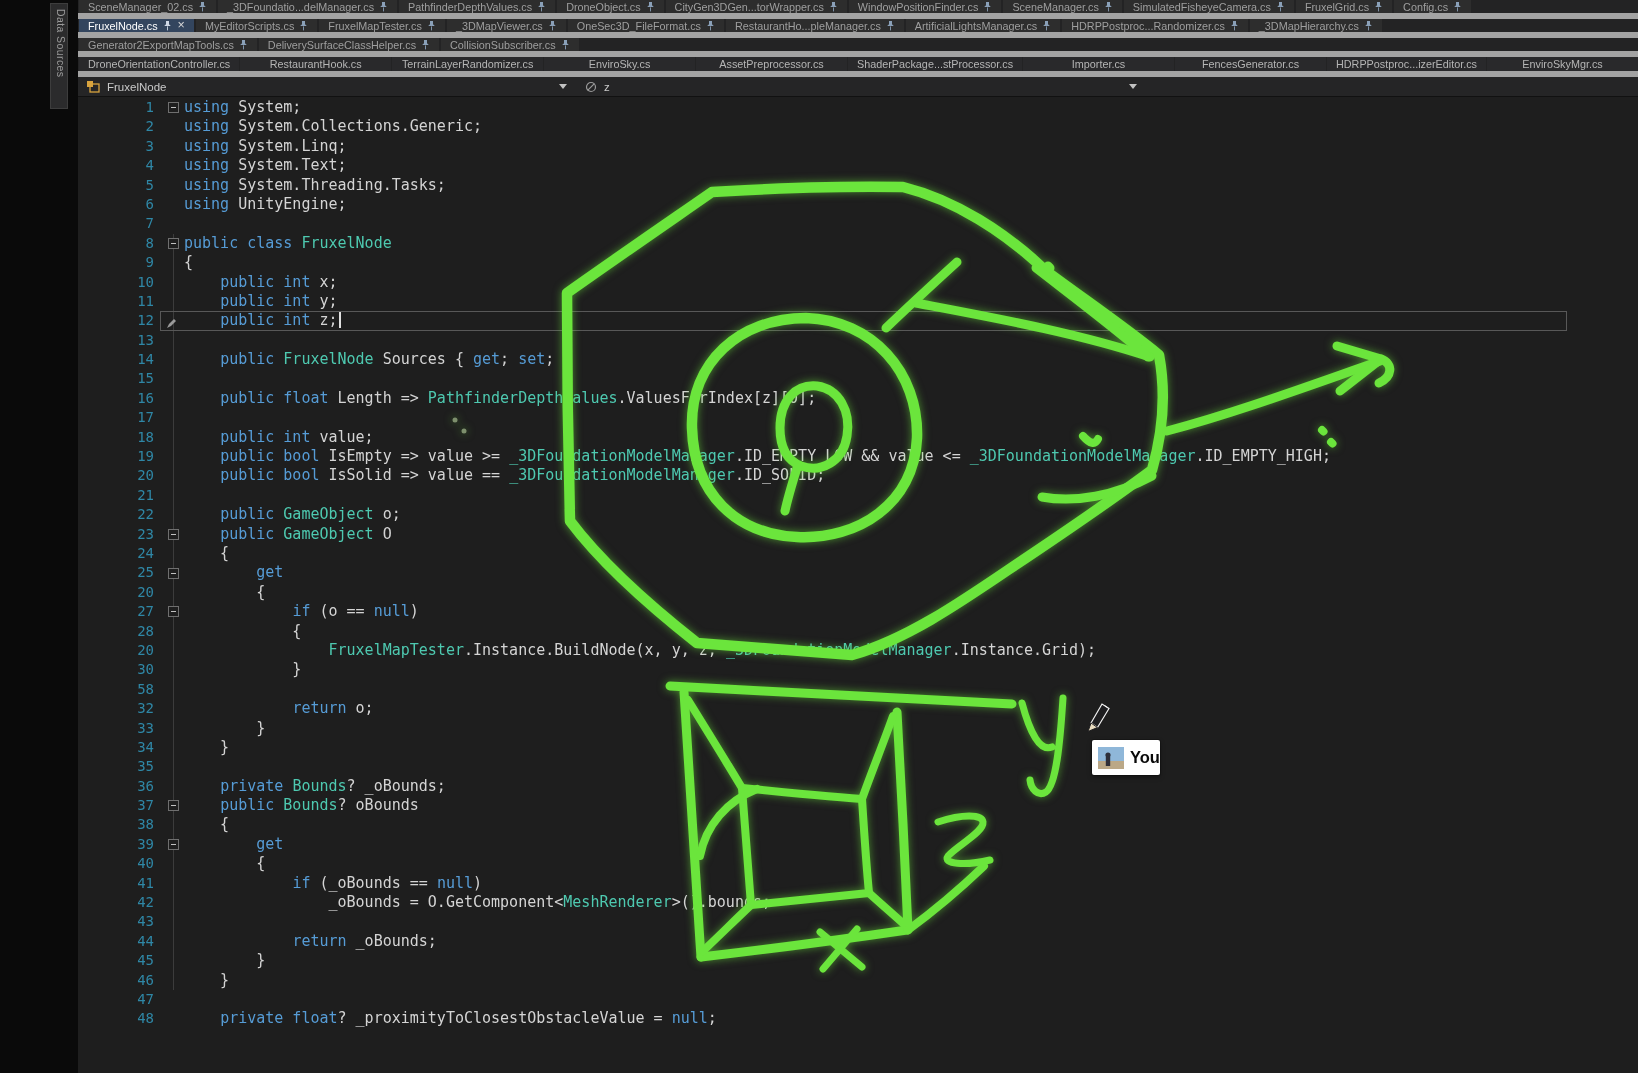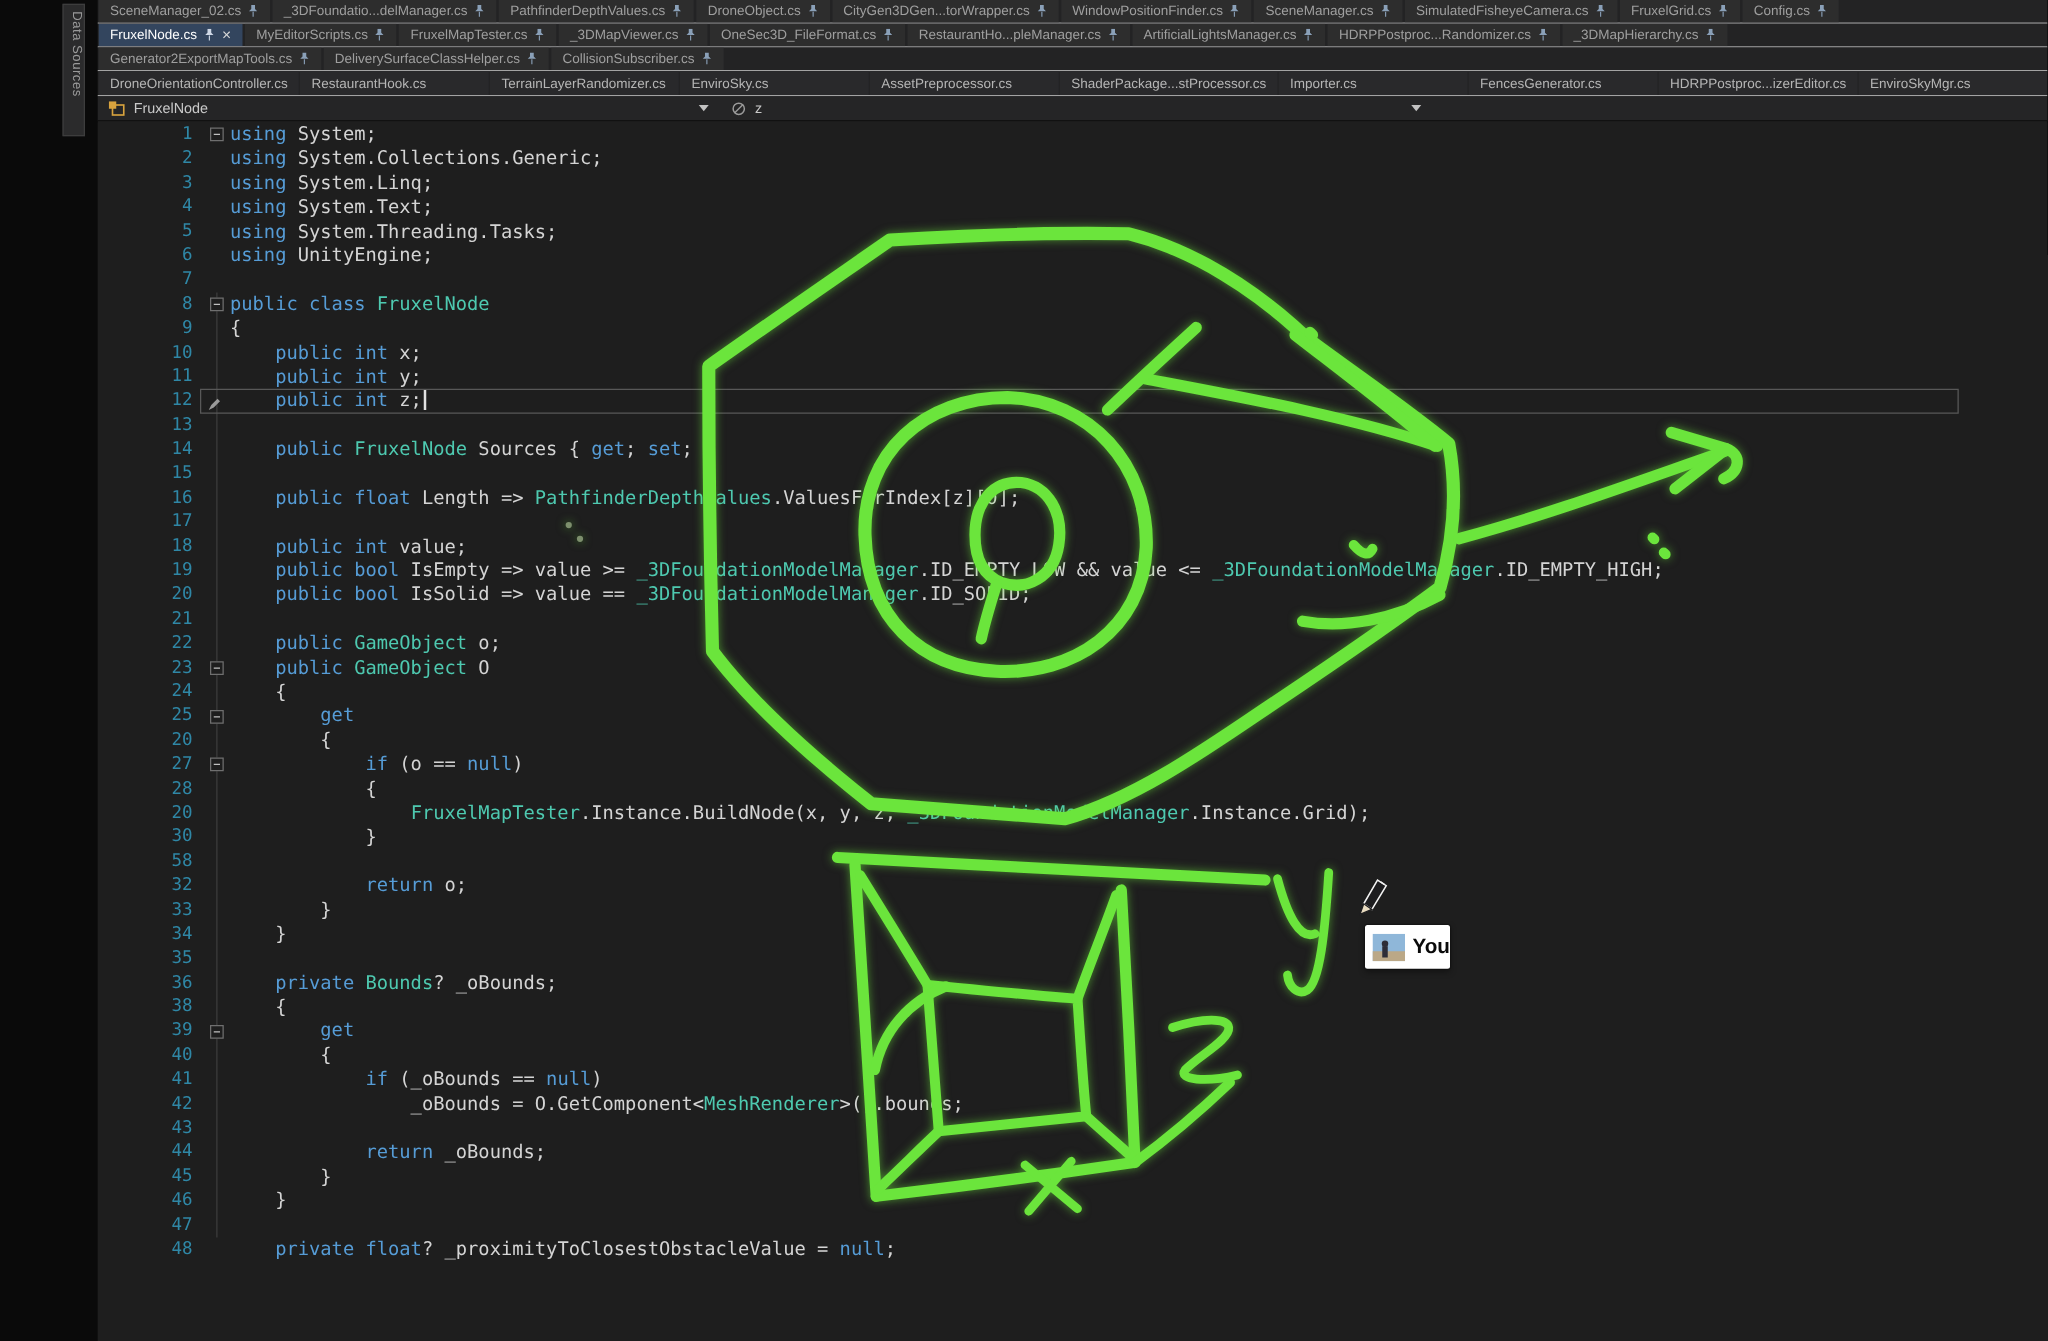--- a/index.html
+++ b/index.html
@@ -9,30 +9,30 @@
   
   #left-strip { position:absolute; left:0; top:0; width:78px; height:100%; background:#0a0a0a; z-index:5; }
   .vtab { position:absolute; left:50px; top:3px; width:18px; height:106px; background:#2b2b2c;
           border:1px solid #3d3d3d; color:#9a9a9a; font-size:10.5px; writing-mode:vertical-rl;
           padding-top:5px; text-align:left; letter-spacing:.4px; }
 
   #main { position:absolute; left:78px; top:0; right:0; bottom:0; background:var(--editor-bg,#1e1e1e); }
 
   
   .tabrow { display:flex; align-items:stretch; height:19px; background:#232324; gap:2px;
-            padding-left:1px; border-bottom:1px solid #a3a3a3; overflow:hidden; }
+            padding-left:1px; border-bottom:6px solid #a3a3a3; overflow:hidden; }
   .tabrow .tab { display:flex; align-items:center; gap:5px; padding:0 9px;
                  background:var(--tab-bg,#2d2d2d); color:var(--tab-text,#9f9f9f);
                  font-size:10.8px; white-space:nowrap; cursor:default; }
   .tab.active { background:var(--active-tab-bg,#33455e); color:var(--active-tab-text,#fff); }
   .tab .pin { display:flex; align-items:center; color:#8aa0b8; }
   .tab.active .pin { color:#cfd8e6; }
   .tab .close { font-size:12.5px; line-height:1; color:#d8d8d8; margin-left:1px; }
   .tabrow.alt { height:20px; gap:1px; }
-  .tabrow.alt .tab { flex:1 1 0; background:#29292b; color:#b5b5b5; }
+  .tabrow.alt .tab { flex:1 1 0; justify-content:center; background:#29292b; color:#b5b5b5; }
 
   
   #navbar { display:flex; height:20px; background:#252526; border-bottom:1px solid #111; }
   .navseg { display:flex; align-items:center; gap:7px; padding:0 9px; font-size:11.5px; color:#c9c9c9; }
   .navseg .chev { margin-left:auto; width:0; height:0; border-left:4px solid transparent;
                   border-right:4px solid transparent; border-top:5px solid #c2c2c2; }
 
   
   #editor { position:absolute; top:98px; left:0; right:0; bottom:0; background:var(--editor-bg,#1e1e1e);
             font-family:"DejaVu Sans Mono", monospace; font-size:15px; overflow:hidden; }
@@ -519,20 +519,27 @@
         </div>
         <div class="cline">
           <span class="lnum">35</span>
           <span class="lfold"></span>
           <span class="ltext"></span>
         </div>
         <div class="cline">
           <span class="lnum">36</span>
           <span class="lfold"></span>
           <span class="ltext"><span class="tok-p">    </span><span class="tok-k">private</span><span class="tok-p"> </span><span class="tok-t">Bounds</span><span class="tok-p">? _oBounds;</span></span>
+        </div>
+        <div class="cline">
+          <span class="lnum">37</span>
+          <span class="lfold">
+            <span class="foldbox"></span>
+          </span>
+          <span class="ltext"><span class="tok-p">    </span><span class="tok-k">public</span><span class="tok-p"> </span><span class="tok-t">Bounds</span><span class="tok-p">? oBounds</span></span>
         </div>
         <div class="cline">
           <span class="lnum">38</span>
           <span class="lfold"></span>
           <span class="ltext"><span class="tok-p">    {</span></span>
         </div>
         <div class="cline">
           <span class="lnum">39</span>
           <span class="lfold">
             <span class="foldbox"></span>

